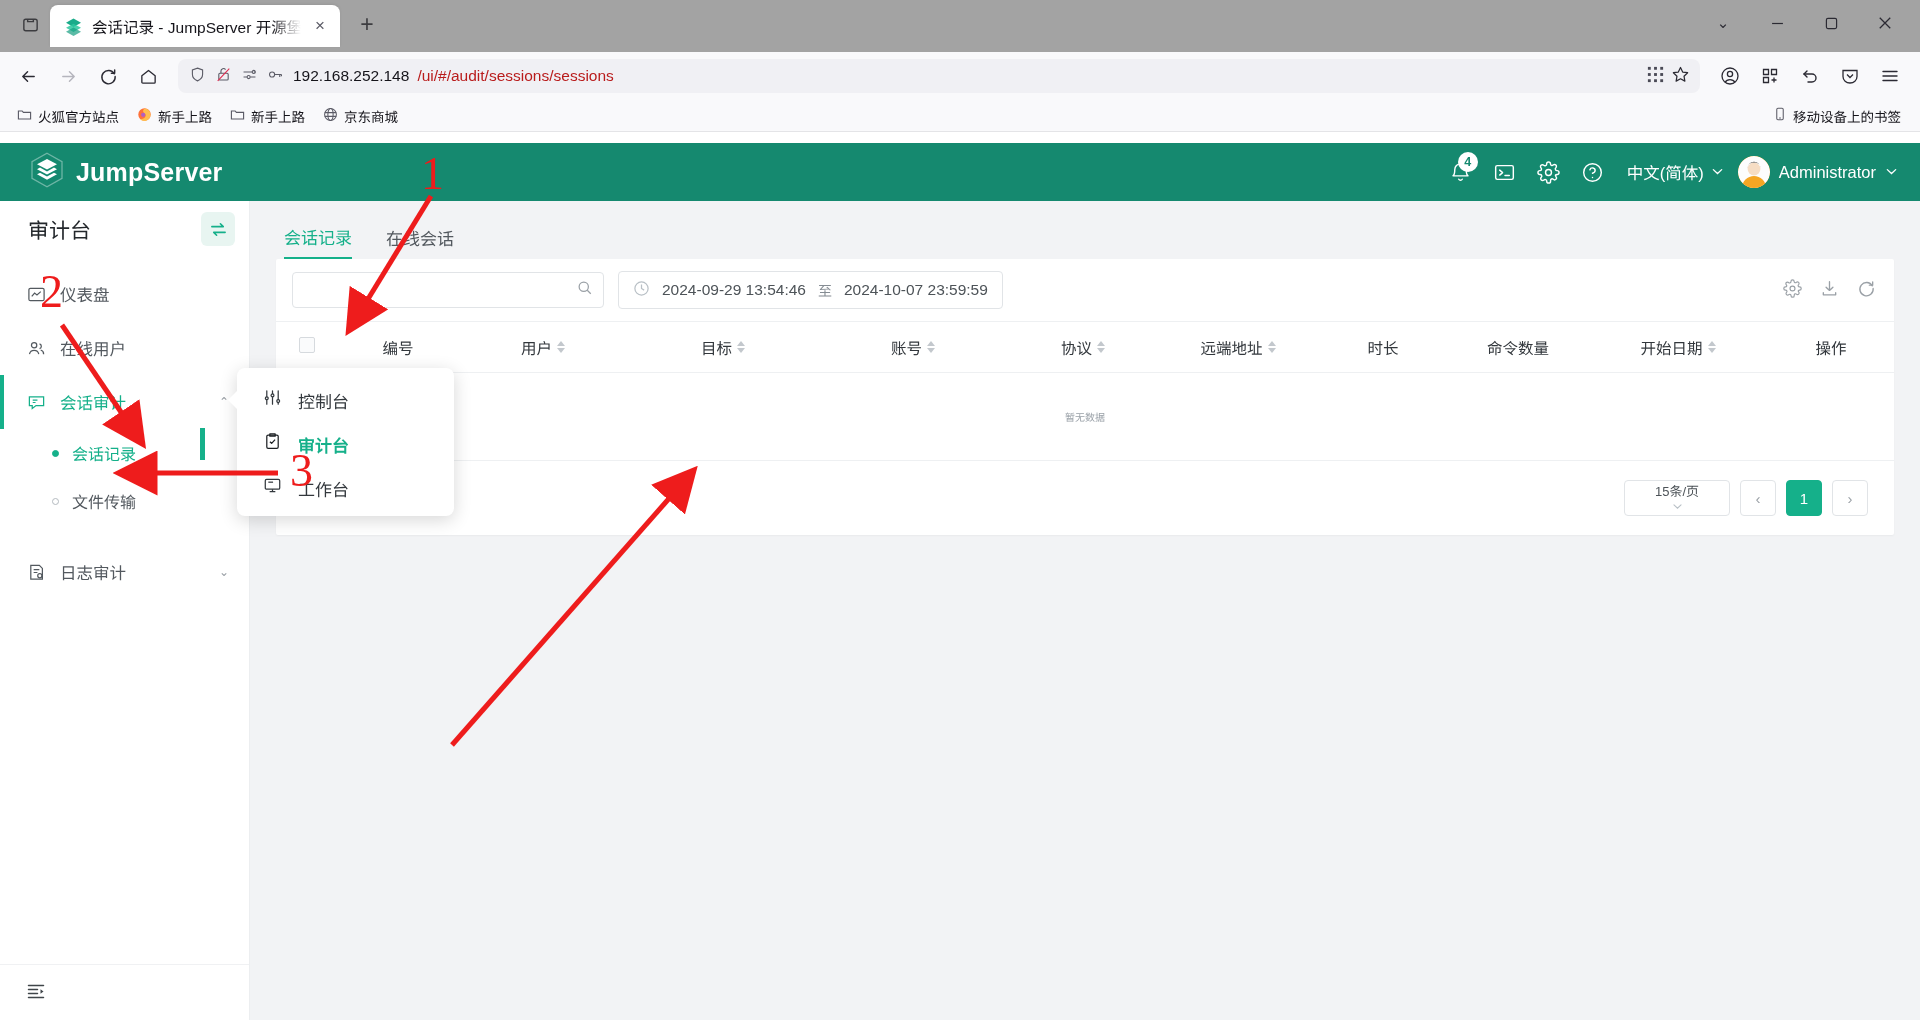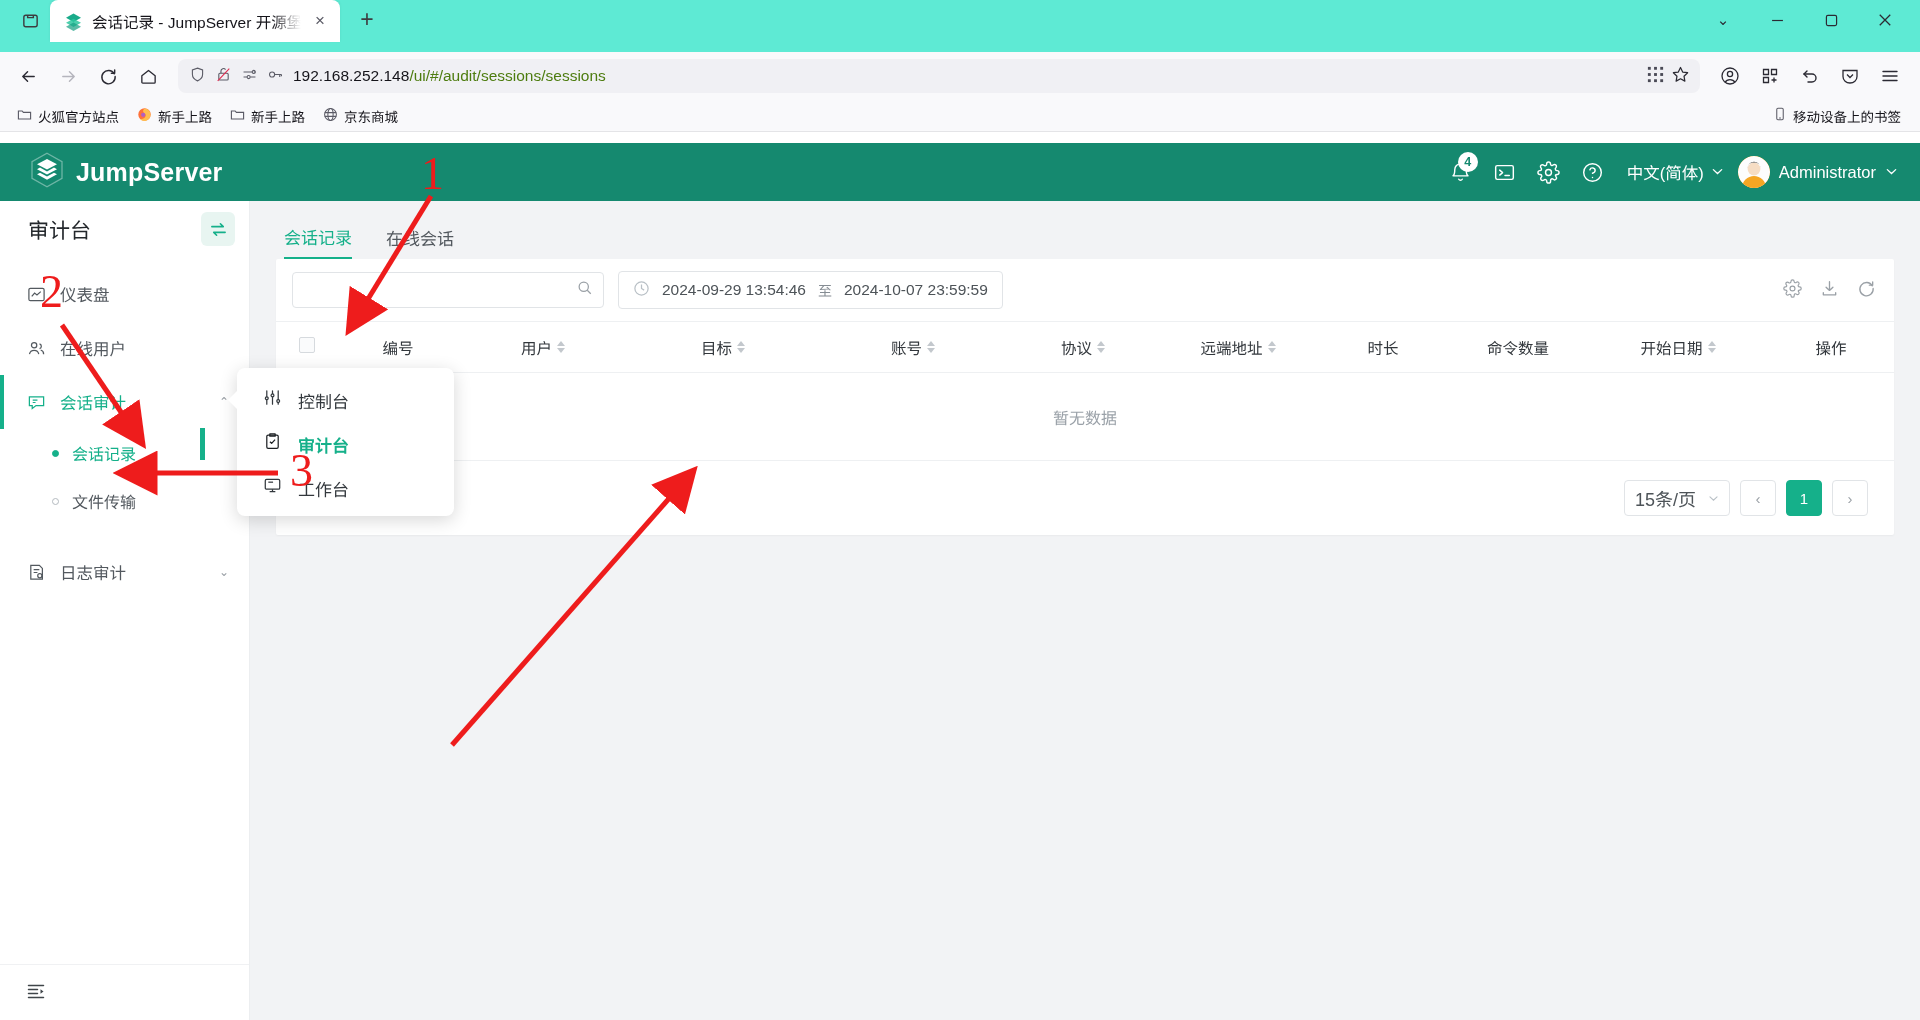--- a/index.html
+++ b/index.html
@@ -8,22 +8,22 @@
     width: 1920px; height: 1020px;
     font-family: "Liberation Sans", "DejaVu Sans", sans-serif;
     background: #ffffff; overflow: hidden;
   }
   body { position: relative; }
 
   
   .browser-chrome { background: #f9f9fb; width: 100%; }
 
   .tabstrip {
-    height: 52px; display: flex; align-items: flex-start;
-    padding: 0 8px 0 10px; background: #5eead4;
+    height: 52px; display: flex; align-items: center;
+    padding: 0 8px 0 10px; background: #a3a3a3;
   }
   .tab-list-btn {
     width: 40px; height: 40px; display: flex; align-items: center; justify-content: center;
     margin-bottom: 4px; border-radius: 4px; color: #3d3d40;
   }
   .tab {
     display: flex; align-items: center; gap: 9px;
     height: 42px; min-width: 260px; max-width: 290px;
     background: #ffffff; border-radius: 8px 8px 0 0;
     padding: 0 10px 0 14px; margin-bottom: 0;
@@ -55,21 +55,21 @@
     display: flex; align-items: center; justify-content: center;
     color: #2b2a33;
   }
   .nav-icon.dim { color: #b5b5bd; }
   .urlbar {
     flex: 1; height: 34px; margin: 0 8px;
     background: #f0f0f4; border-radius: 8px;
     display: flex; align-items: center; gap: 9px; padding: 0 8px 0 11px;
   }
   .url-text { font-size: 15.5px; color: #15141a; white-space: nowrap; }
-  .url-text .dimpath { color: #4d7c0f; }
+  .url-text .dimpath { color: #b91c1c; padding-left: 8px; }
   .urlbar-right { margin-left: auto; display: flex; align-items: center; gap: 6px; padding-right: 2px; }
 
   .bookmarks {
     height: 32px; display: flex; align-items: center; gap: 4px;
     padding: 0 12px 0 10px; background: #f9f9fb;
     border-bottom: 1px solid #e4e4e7;
   }
   .bm {
     display: flex; align-items: center; gap: 6px;
     padding: 3px 7px; border-radius: 4px;
@@ -179,29 +179,29 @@
     text-align: center; white-space: nowrap;
   }
   .th-inner { display: inline-flex; align-items: center; gap: 5px; }
   .sortico { display: inline-flex; flex-direction: column; gap: 2px; }
   .sortico i {
     width: 0; height: 0; border-left: 4px solid transparent; border-right: 4px solid transparent;
   }
   .sortico i.up { border-bottom: 5px solid #c3c8cd; }
   .sortico i.dn { border-top: 5px solid #c3c8cd; }
   .chkbox { width: 16px; height: 16px; border: 1px solid #d6dade; border-radius: 2px; background: #fafbfc; display: inline-block; }
-  .empty-row { height: 88px; text-align: center; color: #9aa1a8; font-size: 16px; border-bottom: 1px solid #eef0f2; }
+  .empty-row { height: 88px; text-align: center; color: #9aa1a8; font-size: 10px; border-bottom: 1px solid #eef0f2; }
 
   .pager { height: 74px; display: flex; align-items: center; padding: 0 26px 0 22px; }
   .total { font-size: 15.5px; color: #4d5358; }
   .pager-right { margin-left: auto; display: flex; align-items: center; gap: 10px; }
   .pagesize {
     width: 106px; height: 36px; border: 1px solid #e1e4e7; border-radius: 4px;
     display: flex; align-items: center; justify-content: space-between;
-    padding: 0 10px; font-size: 18px; color: #4d5358;
+    padding: 0 10px; font-size: 13px; color: #4d5358; flex-direction: column;
   }
   .pbtn {
     width: 36px; height: 36px; border: 1px solid #e1e4e7; border-radius: 4px;
     display: flex; align-items: center; justify-content: center;
     font-size: 15px; color: #9aa0a6; background: #fff;
   }
   .pbtn.cur { background: #15b08a; border-color: #15b08a; color: #fff; font-size: 15px; }
 
   
   .dropdown {

